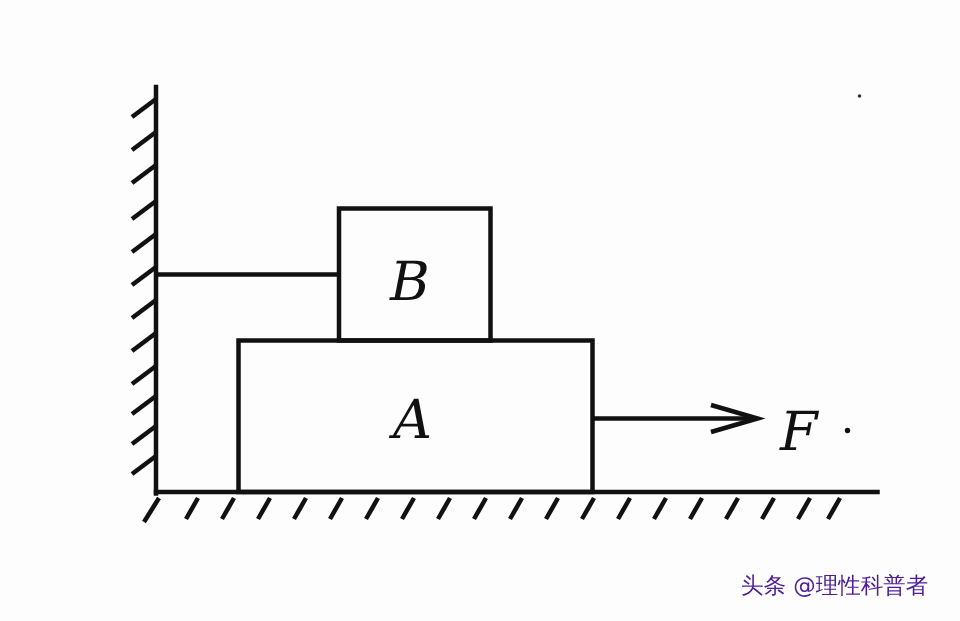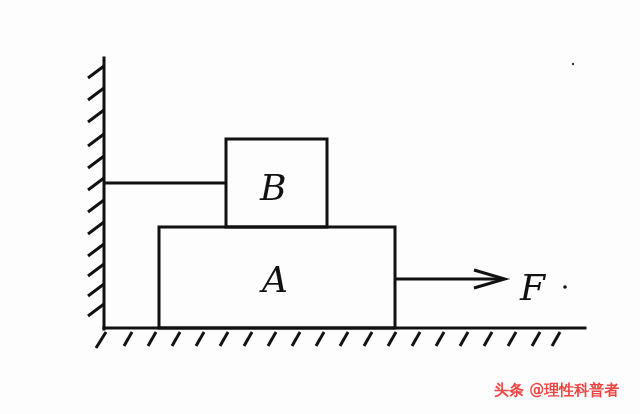--- a/index.html
+++ b/index.html
@@ -1,19 +1,19 @@
 <!DOCTYPE html>
 <html><head>
 <meta charset="utf-8">
 <style>
   html,body{margin:0;padding:0;background:#fdfdfd;}
   body{width:640px;height:414px;position:relative;overflow:hidden;}
   svg{position:absolute;left:0;top:0;}
   .lbl{font-family:"DejaVu Serif","Liberation Serif",serif;font-style:italic;font-size:36px;fill:#111;}
-  .wm{position:absolute;left:494px;top:381px;font-family:"DejaVu Sans","Liberation Sans",sans-serif;font-size:15px;color:#ef4444;white-space:nowrap;font-weight:bold;}
+  .wm{position:absolute;left:494px;top:381px;font-family:"DejaVu Sans","Liberation Sans",sans-serif;font-size:15px;color:#4c1d95;white-space:nowrap;}
 </style>
 </head>
 <body>
 
 <svg width="640" height="414" viewBox="0 0 640 414">
   <g stroke="#111" stroke-width="3" fill="none" stroke-linecap="square">
 
     <line x1="104" y1="58" x2="104" y2="329"></line>
 
     <line x1="104" y1="328" x2="585" y2="328"></line>

